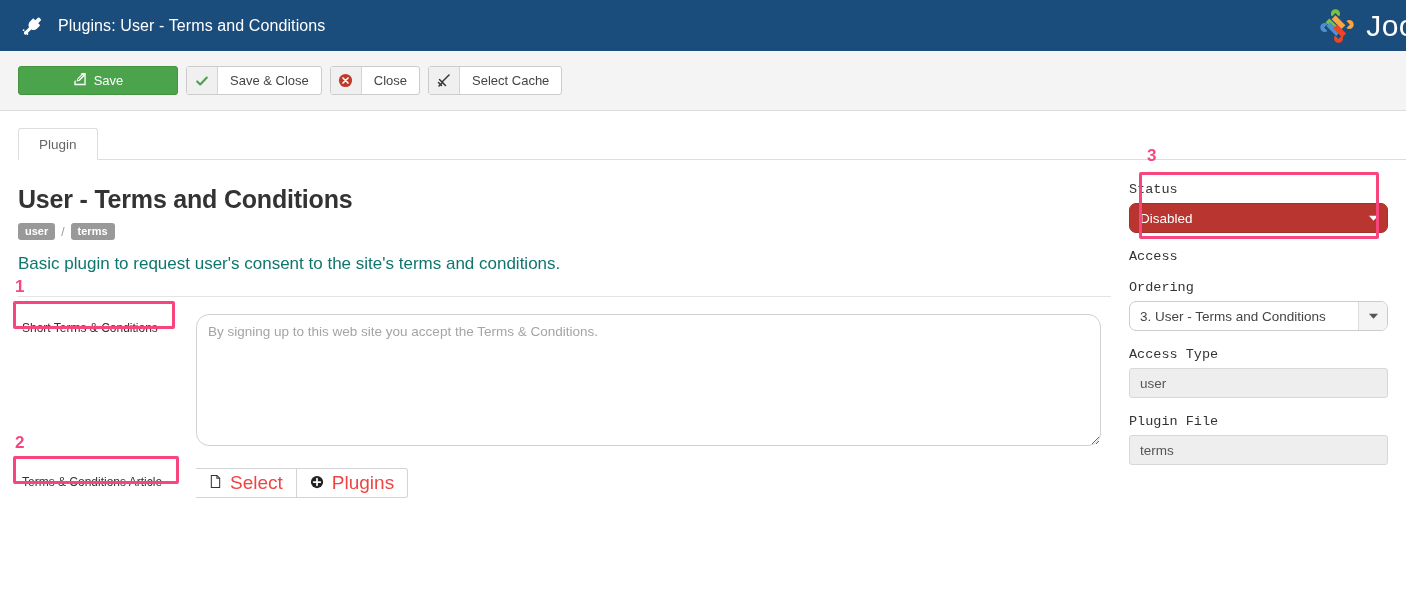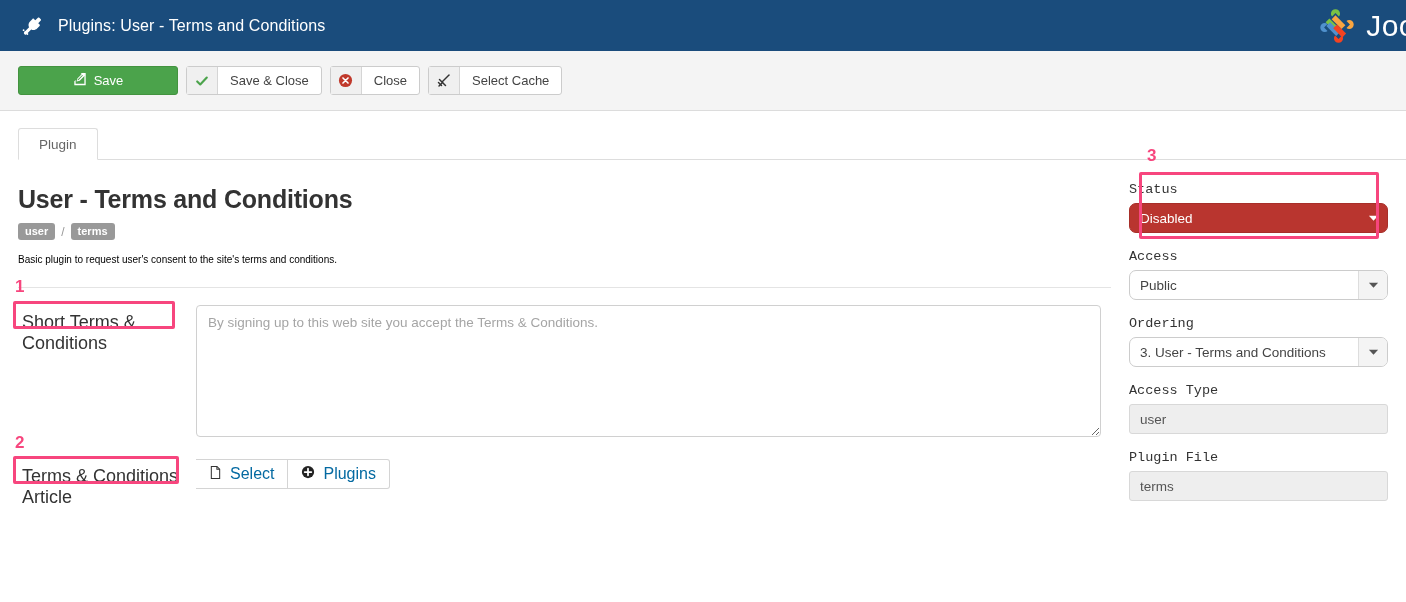--- a/index.html
+++ b/index.html
@@ -174,22 +174,22 @@
     font-weight: bold;
     padding: 2px 7px 3px 7px;
     border-radius: 3px;
     line-height: 1.1;
   }
   .badge-sep {
     color: #999999;
     font-size: 12px;
   }
   .plugin-desc {
-    font-size: 10px;
-    color: #000000;
+    font-size: 17px;
+    color: #0f766e;
     margin: 0 0 22px 0;
   }
   .hr-sep {
     border: 0;
     border-top: 1px solid #e4e4e4;
     margin: 0 0 17px 0;
   }
 
   
   .form-row {
@@ -197,33 +197,33 @@
     align-items: flex-start;
     margin-bottom: 18px;
   }
   .form-label-box {
     width: 178px;
     flex: 0 0 178px;
     position: relative;
     padding-top: 4px;
   }
   .form-label {
-    font-size: 18px;
+    font-size: 12px;
     color: #333333;
     display: inline-block;
     padding: 3px 4px;
   }
   .form-field {
     flex: 1;
   }
   textarea.ta {
     width: 905px;
     height: 132px;
     border: 1px solid #d0d0d0;
-    border-radius: 4px;
+    border-radius: 13px;
     padding: 9px 11px;
     font-family: "Liberation Sans", sans-serif;
     font-size: 13.5px;
     color: #333333;
     box-sizing: border-box;
     resize: vertical;
     outline: none;
   }
   textarea.ta::placeholder { color: #a5a5a5; }
 
@@ -246,22 +246,22 @@
     outline: none;
   }
   .ig-btn {
     display: flex;
     align-items: center;
     gap: 8px;
     padding: 0 13px;
     background: #ffffff;
     border: 1px solid #d4d4d4;
     border-left: none;
-    font-size: 16px;
-    color: #0369a1;
+    font-size: 19px;
+    color: #ef4444;
     cursor: pointer;
     box-sizing: border-box;
   }
   .ig-btn:last-child { border-radius: 0 3px 3px 0; }
 
   
   .side-label {
     font-size: 13.5px;
     color: #333333;
     margin-bottom: 6px;
@@ -491,28 +491,20 @@
         <span class="sel-arrow">
           <svg width="11" height="8" viewBox="0 0 12 8">
               <path d="M1 1.5h10L6 7z" fill="#ffffff"></path>
             </svg>
         </span>
       </div>
     </div>
 
     <div class="side-group">
       <label class="side-label">Access</label>
-      <div class="select-ctl">
-        <span class="sel-val">Public</span>
-        <span class="sel-arrow">
-          <svg width="11" height="8" viewBox="0 0 12 8">
-              <path d="M1 1.5h10L6 7z" fill="#555555"></path>
-            </svg>
-        </span>
-      </div>
     </div>
 
     <div class="side-group">
       <label class="side-label">Ordering</label>
       <div class="select-ctl">
         <span class="sel-val">3. User - Terms and Conditions</span>
         <span class="sel-arrow">
           <svg width="11" height="8" viewBox="0 0 12 8">
               <path d="M1 1.5h10L6 7z" fill="#555555"></path>
             </svg>

